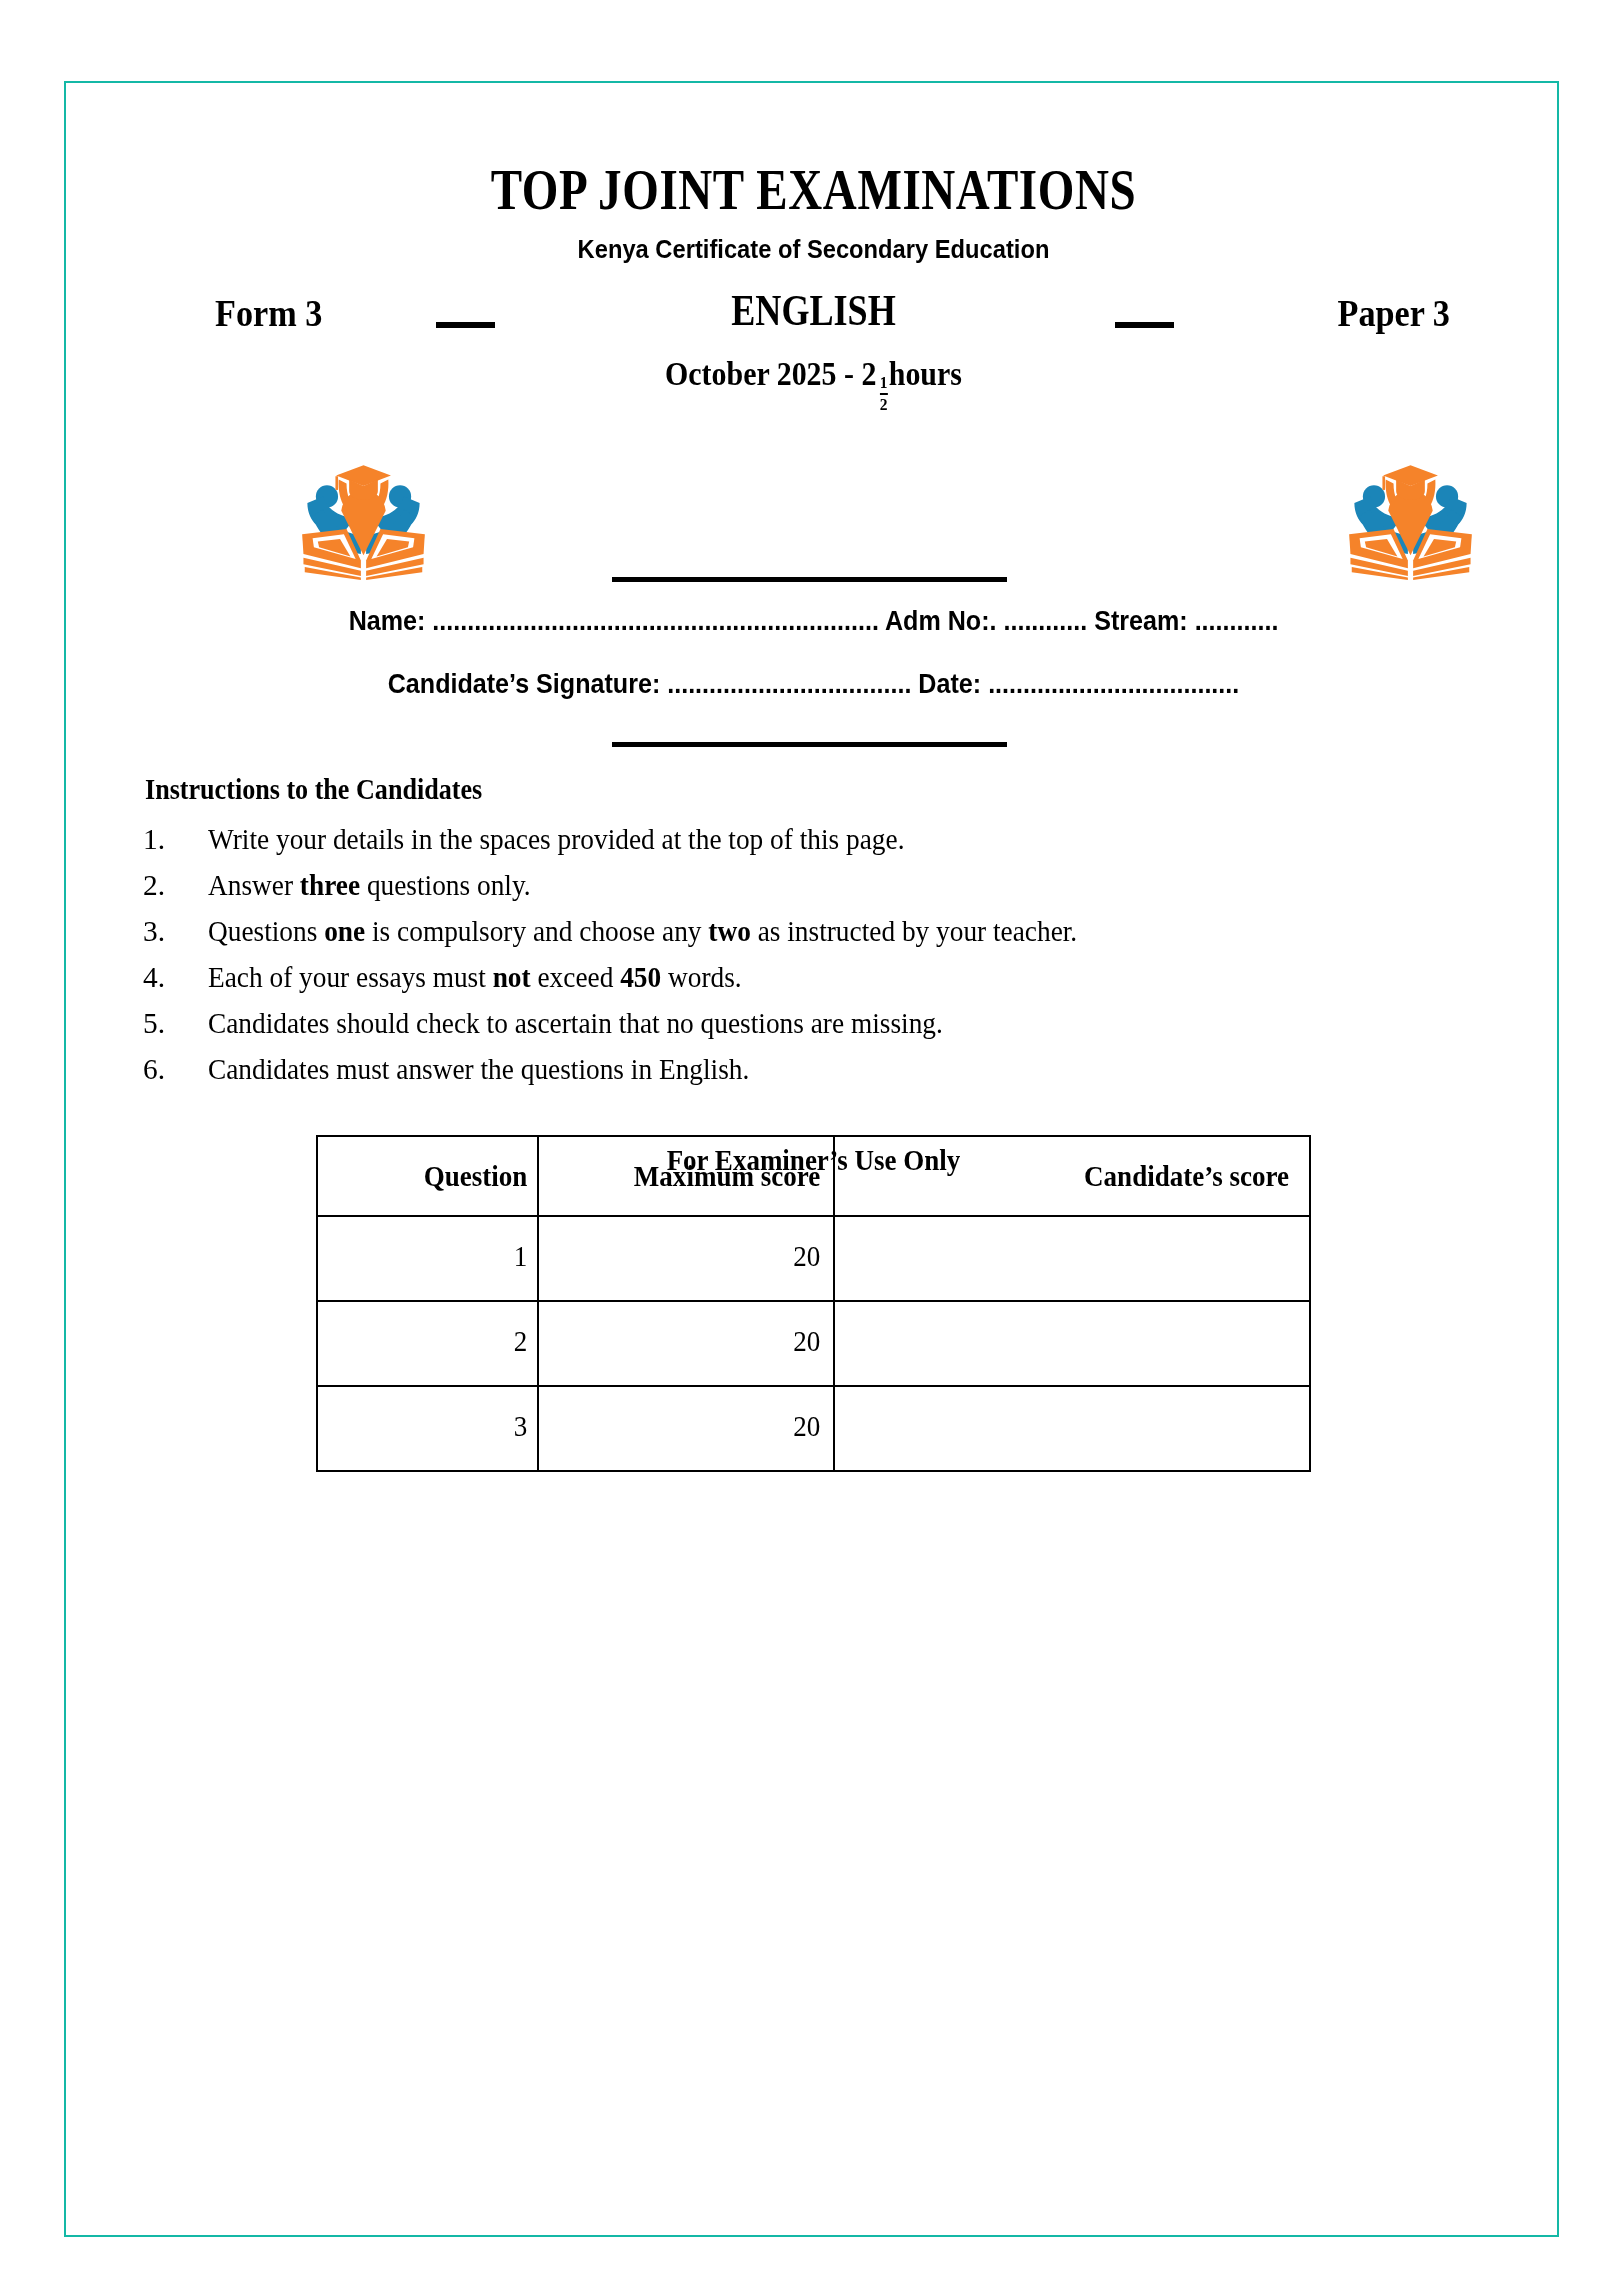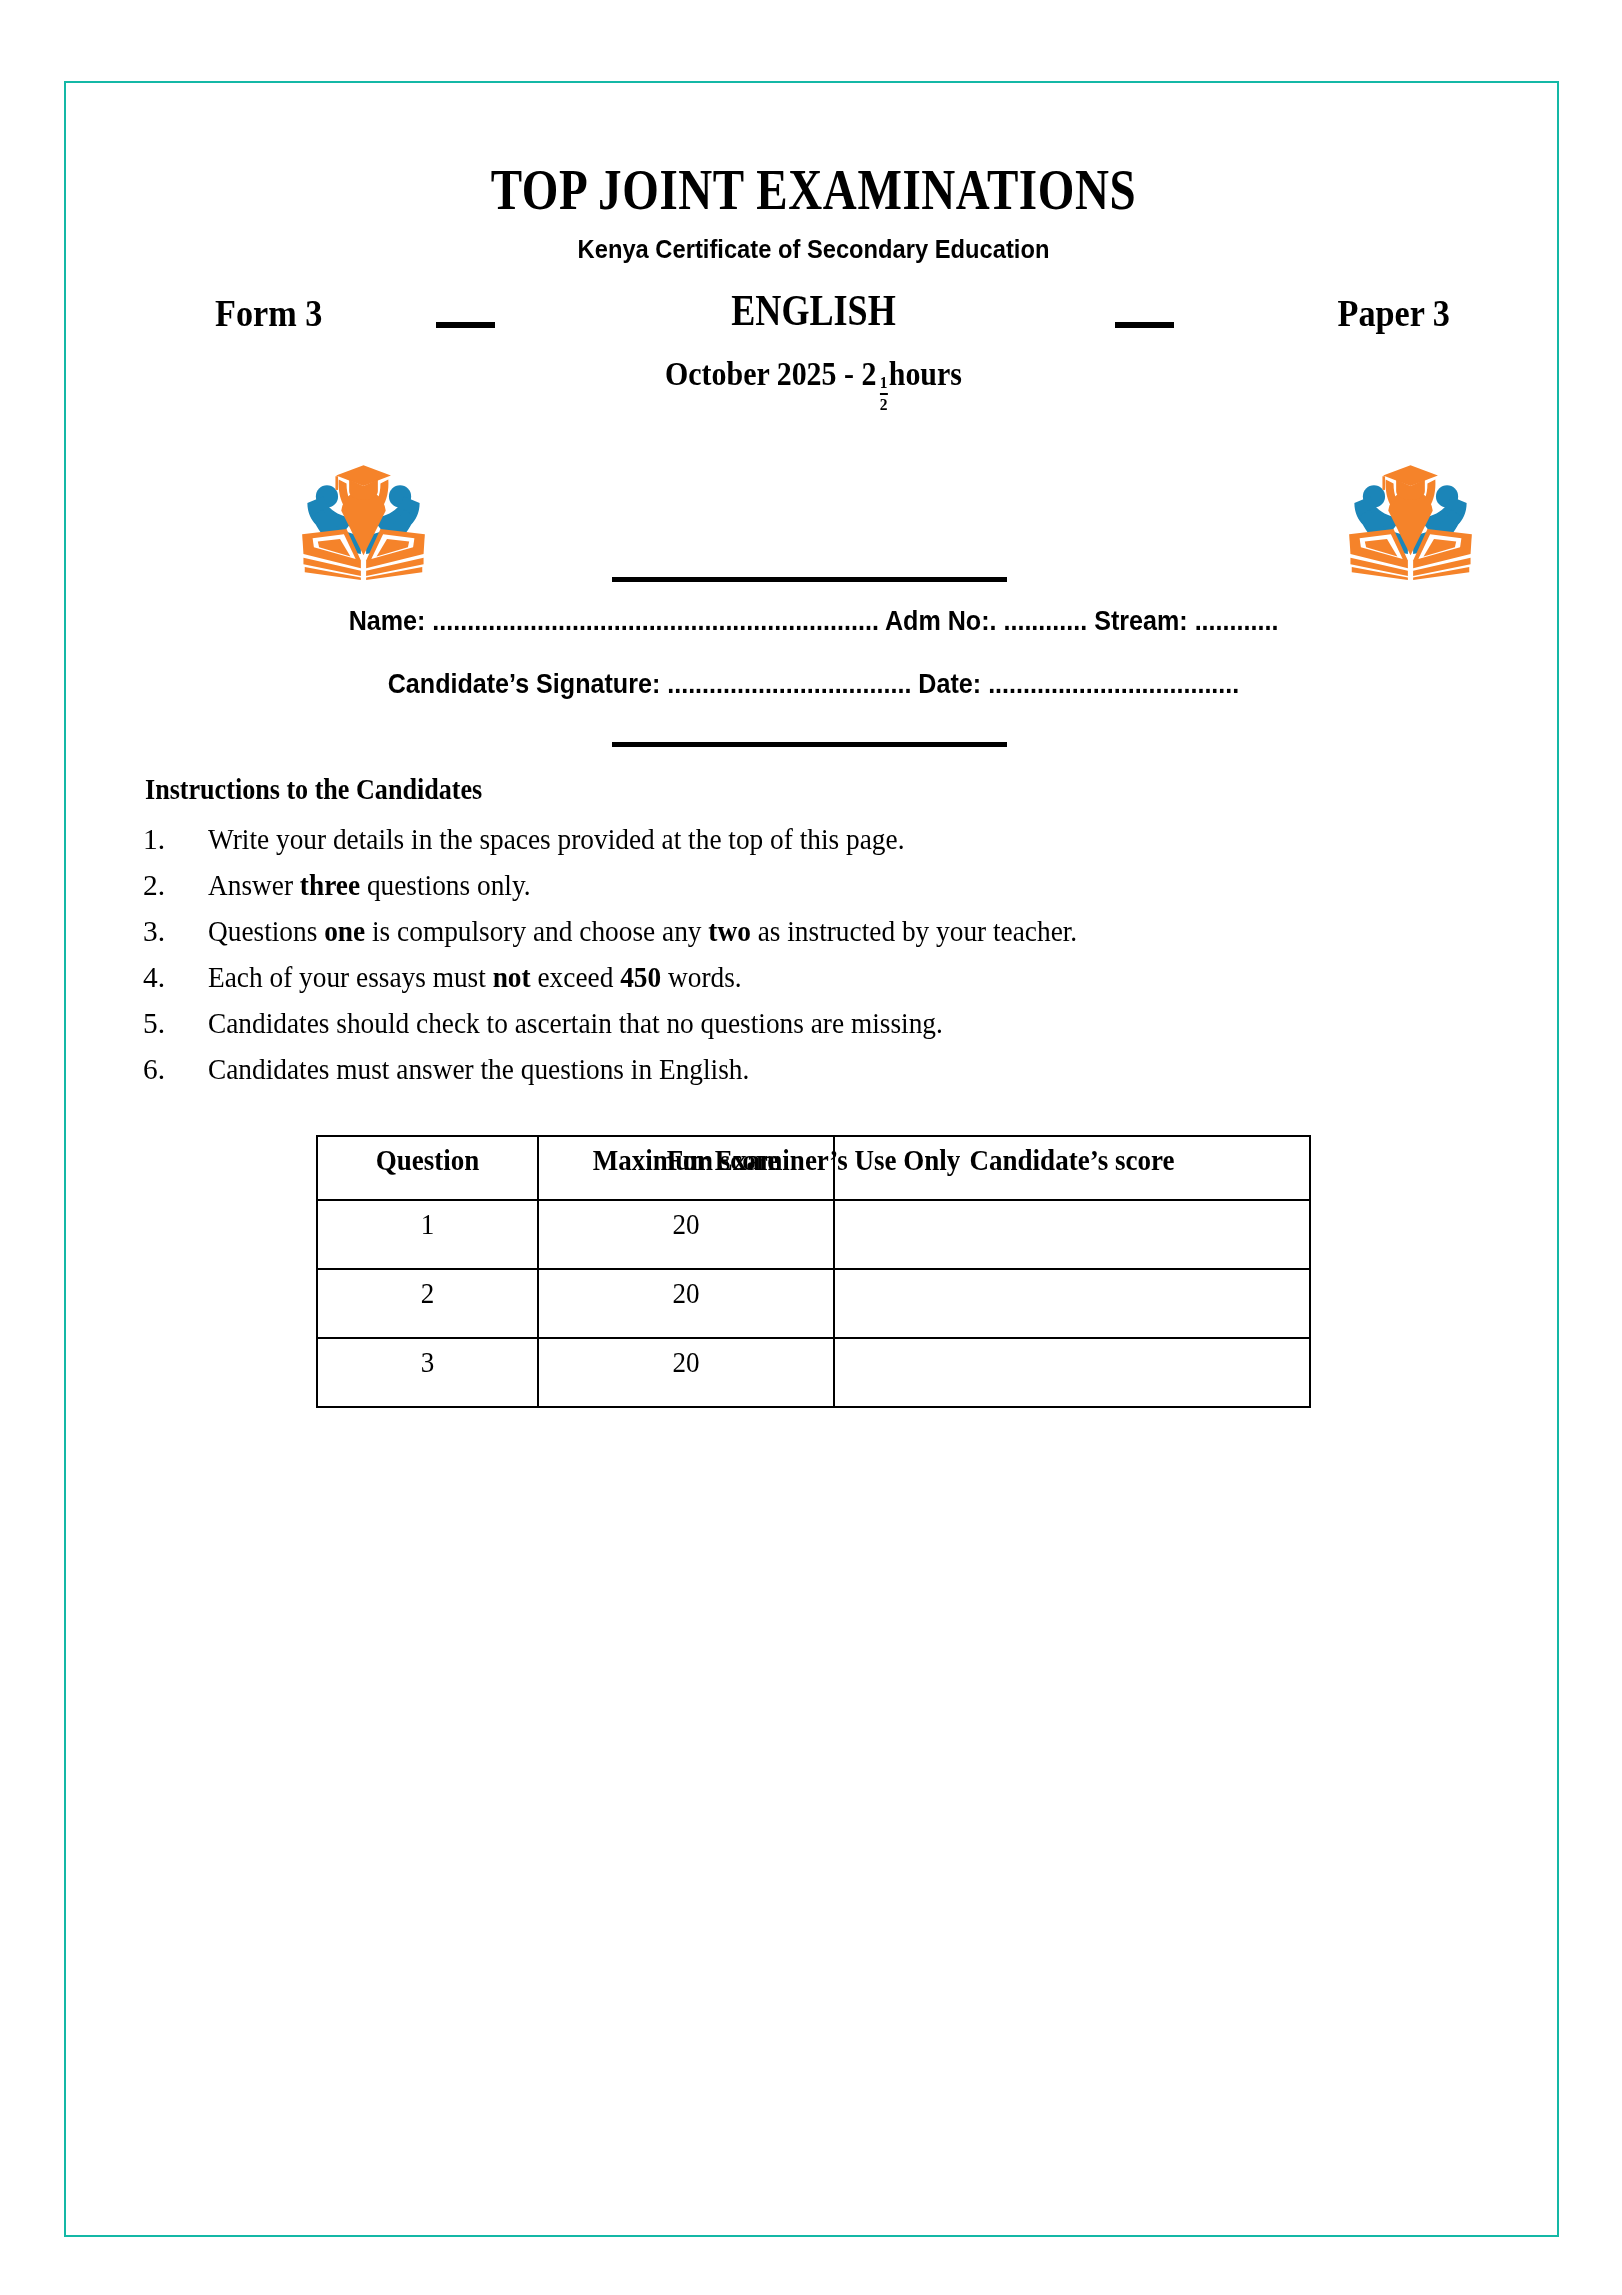--- a/index.html
+++ b/index.html
@@ -233,24 +233,24 @@
     position: absolute;
     left: 250px;
     top: 1052px;
     width: 993px;
     border-collapse: collapse;
     table-layout: fixed;
   }
   #examiner-table th,
   #examiner-table td {
     border: 2px solid #000;
-    text-align: center;
+    text-align: right;
     vertical-align: top;
     font-size: 29.4px;
-    padding-top: 7px;
+    padding-top: 23px;
   }
   #examiner-table th {
     font-weight: bold;
     height: 54px;
     transform: none;
   }
   #examiner-table td { height: 59px; }
   #examiner-table tr.total-row td { height: 44px; font-weight: bold; }
   #examiner-table col.c-q     { width: 221px; }
   #examiner-table col.c-max   { width: 296px; }

